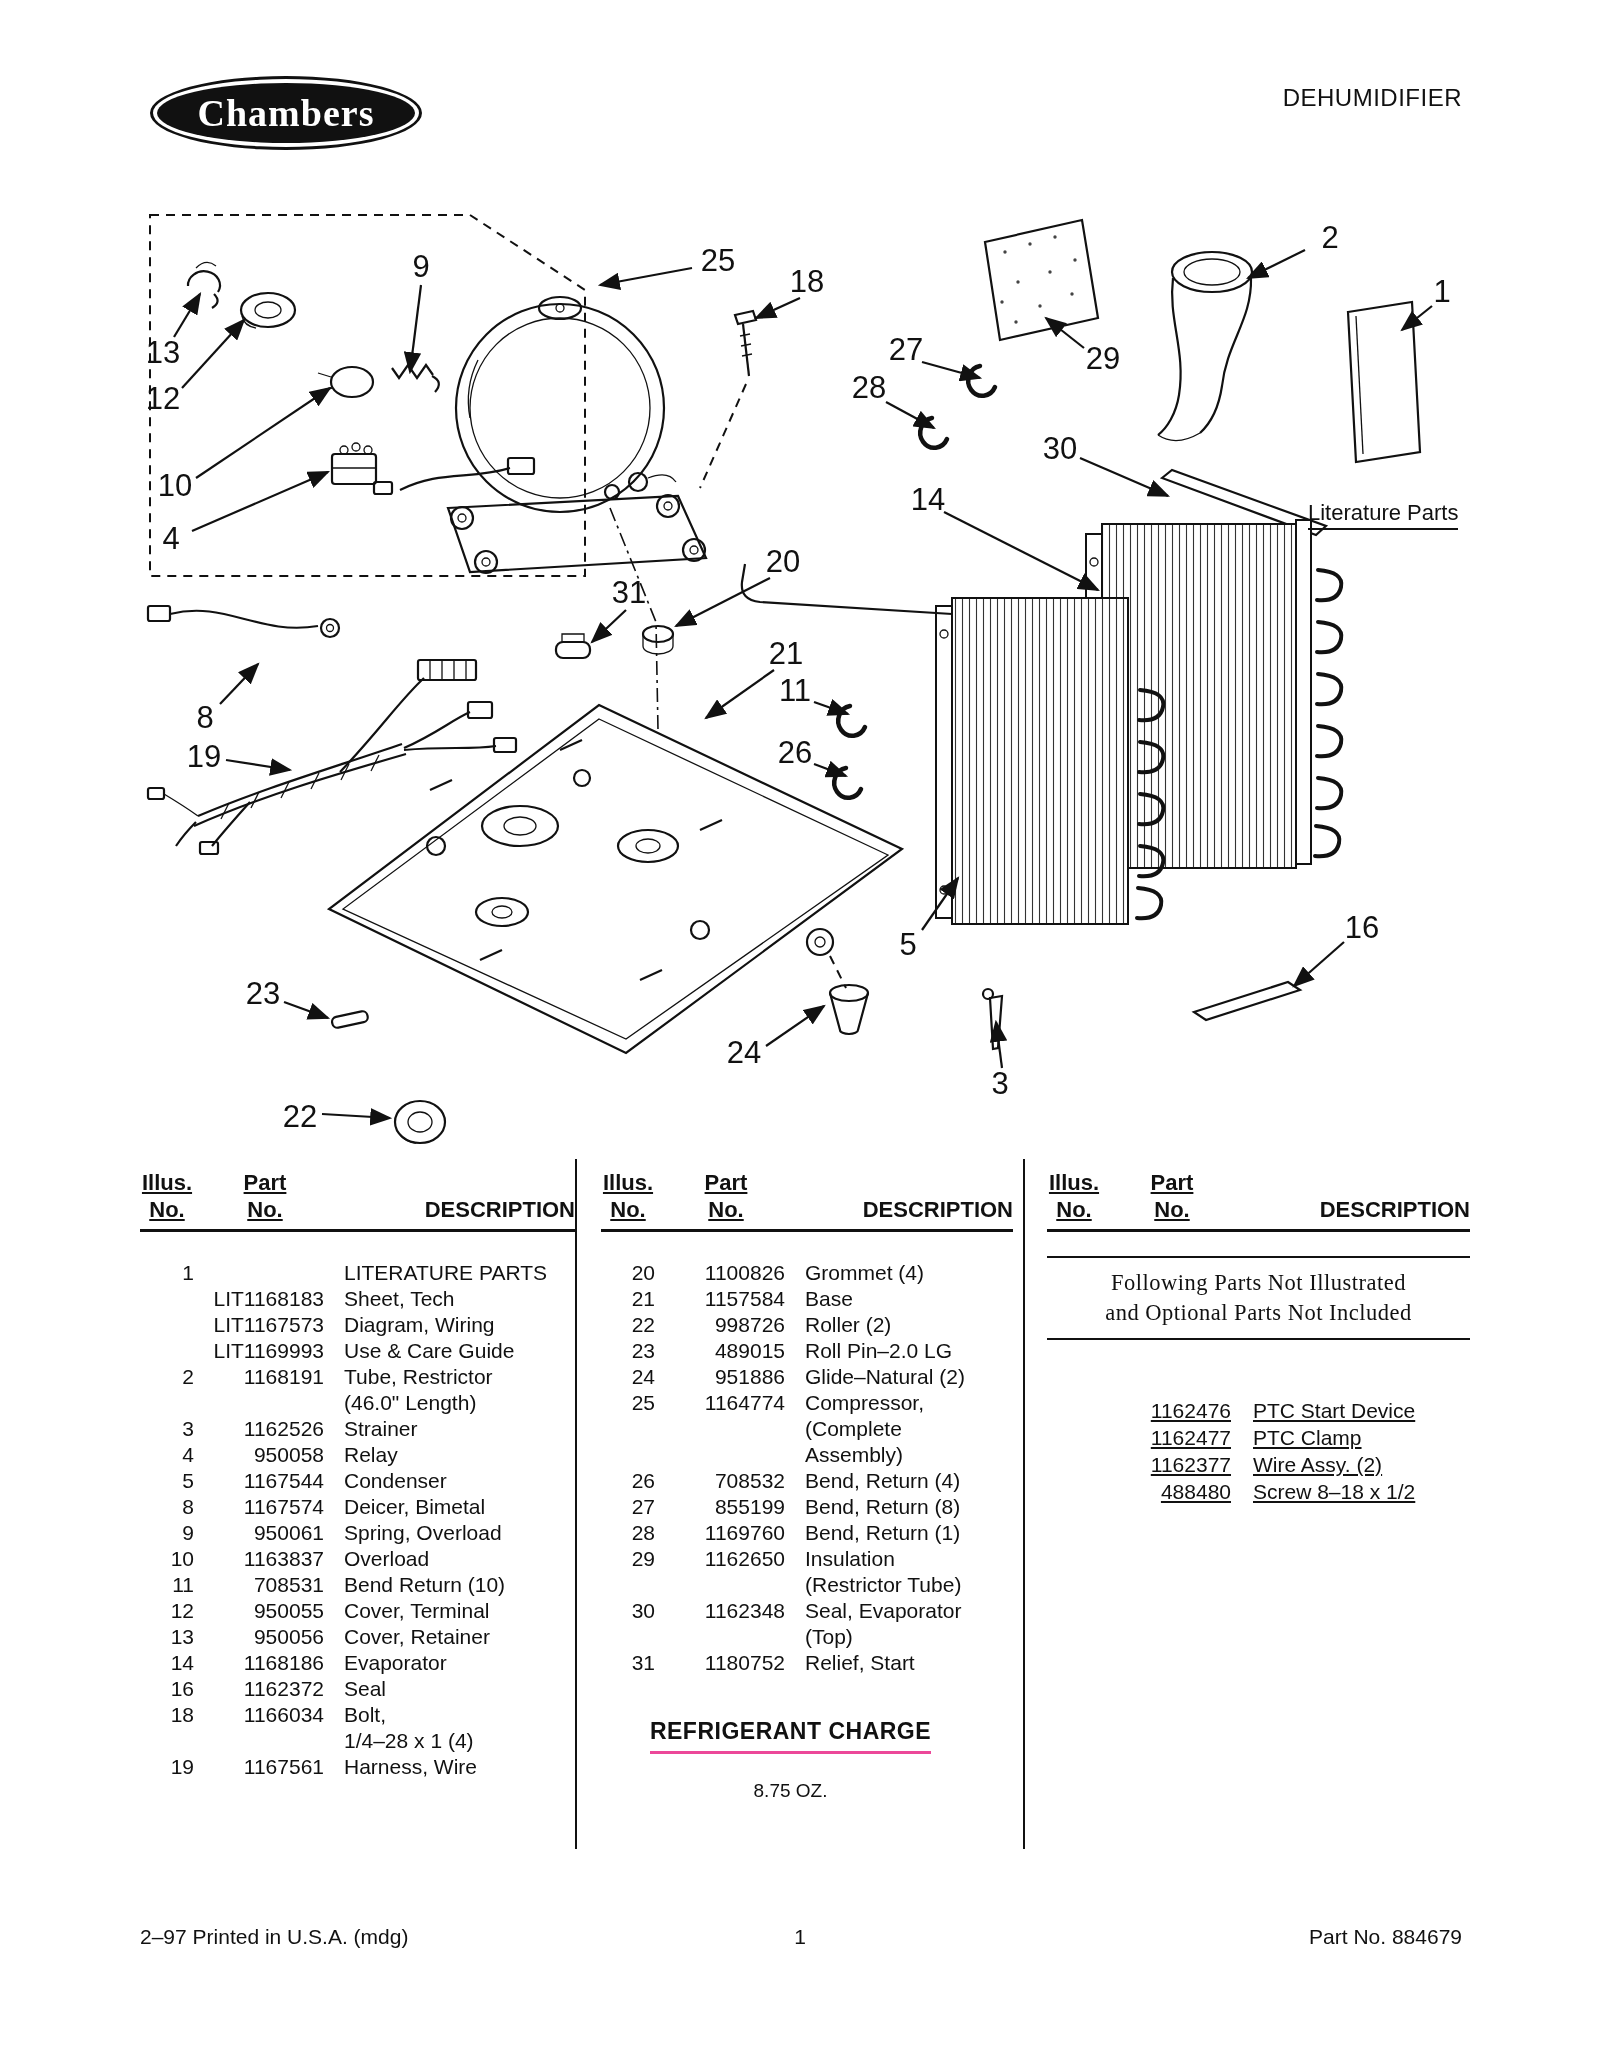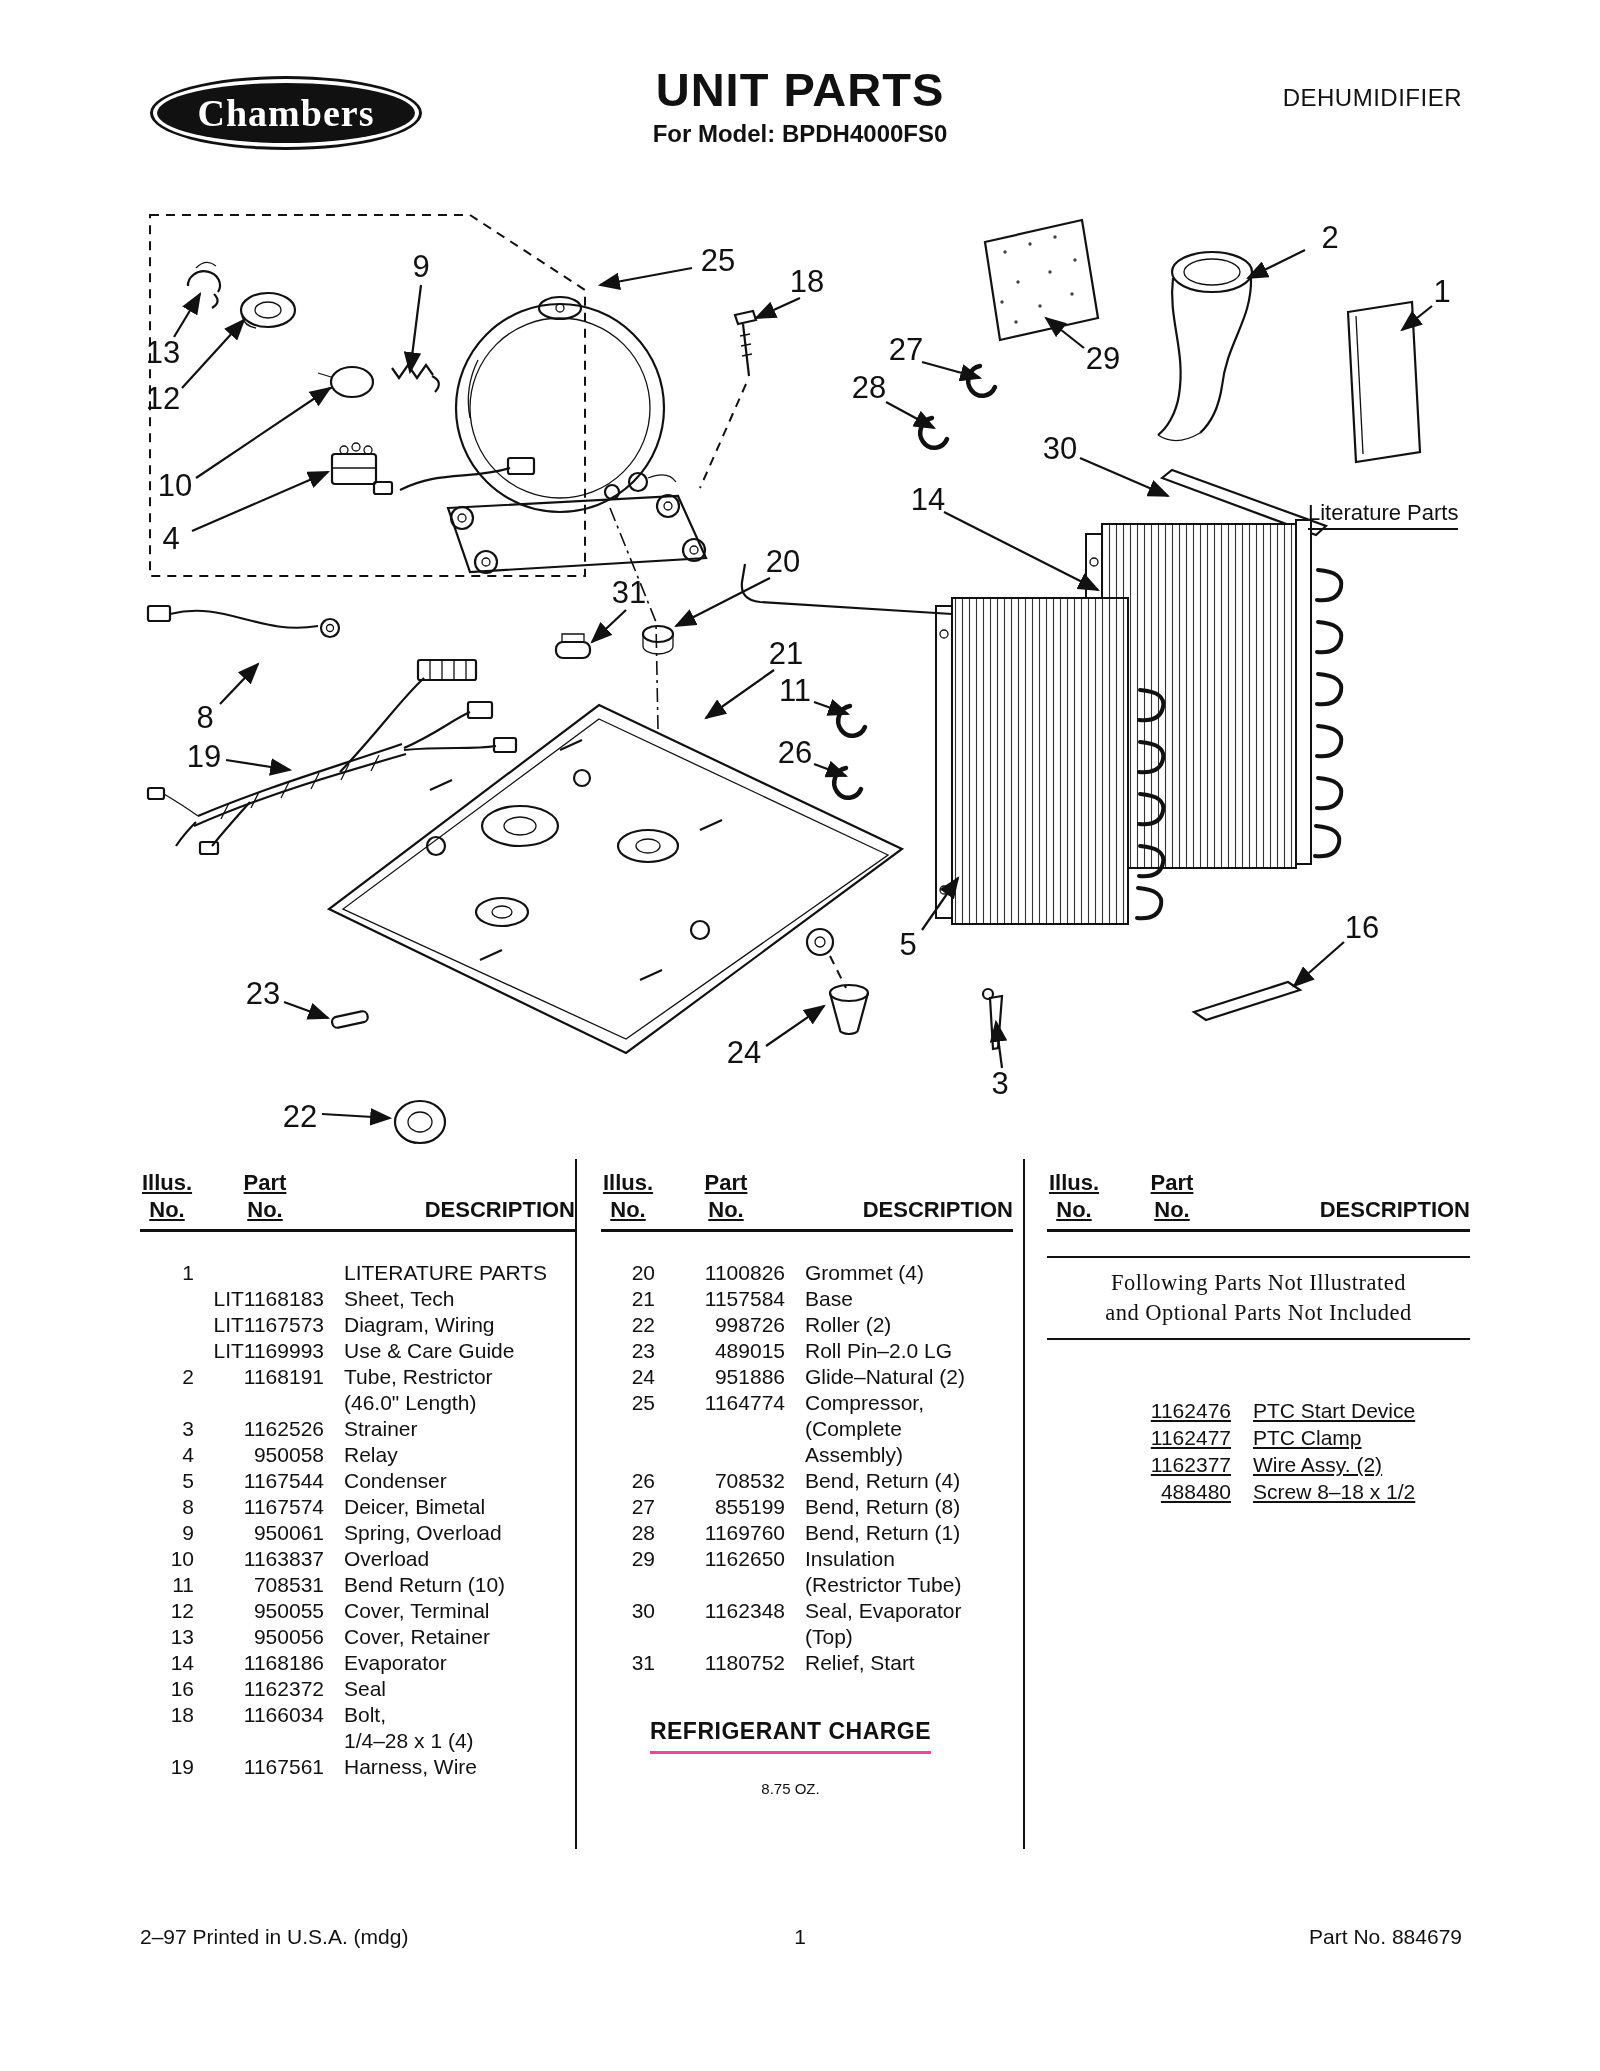--- a/index.html
+++ b/index.html
@@ -47,43 +47,39 @@
   .rows { margin-top:28px; }
   .prow { display:grid; grid-template-columns:54px 118px 1fr; column-gap:12px; line-height:26px; }
   .ci { text-align:right; }
   .cp { text-align:right; white-space:nowrap; }
   .cd { padding-left:8px; white-space:nowrap; }
   .prow3 { display:grid; grid-template-columns:184px 1fr; column-gap:14px; line-height:27px; }
 
   .refrig { margin-top:42px; text-align:center; width:92%; }
   .refrig-title { display:inline-block; font-size:23px; font-weight:bold;
                   border-bottom:3px solid #ec4899; padding-bottom:6px; letter-spacing:0.5px; }
-  .refrig-value { margin-top:26px; font-size:15px; }
+  .refrig-value { margin-top:26px; font-size:19px; }
 
   .note { margin-top:24px; border-top:2px solid #111; border-bottom:2px solid #111;
           padding:10px 0; text-align:center; font-size:22.5px; letter-spacing:0.5px; line-height:30px;font-family:Liberation Serif, serif; }
   .rows3 { margin-top:57px;text-decoration:underline; }
 
   
   .footer { position:absolute; top:1925px; left:0; width:100%; font-size:21px; }
   .f-left { position:absolute; left:140px; }
   .f-center { position:absolute; left:50%; transform:translateX(-50%); }
   .f-right { position:absolute; right:138px; }
 </style>
 </head>
 <body>
 
 <div class="page">
 
   <div class="logo">
     <div class="logo-inner">Chambers</div>
-  </div>
-  <div class="title-wrap">
-    <div class="main-title">UNIT PARTS</div>
-    <div class="model-line">For Model: BPDH4000FS0</div>
   </div>
   <div class="category">DEHUMIDIFIER</div>
 
   <div class="diagram">
     <svg width="1600" height="970" viewBox="0 0 1600 970">
       <defs>
         <marker id="arw" markerWidth="10" markerHeight="8" refX="9" refY="4" orient="auto">
           <path d="M0,0 L10,4 L0,8 Z" fill="#111"></path>
         </marker>
         <pattern id="fins" width="7" height="12" patternUnits="userSpaceOnUse">

